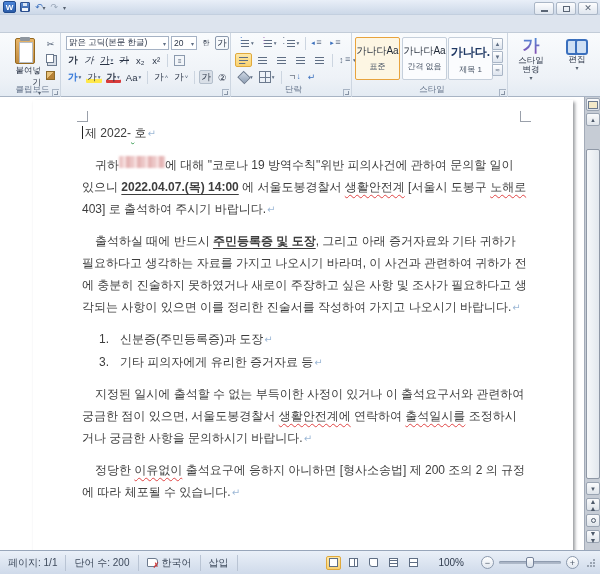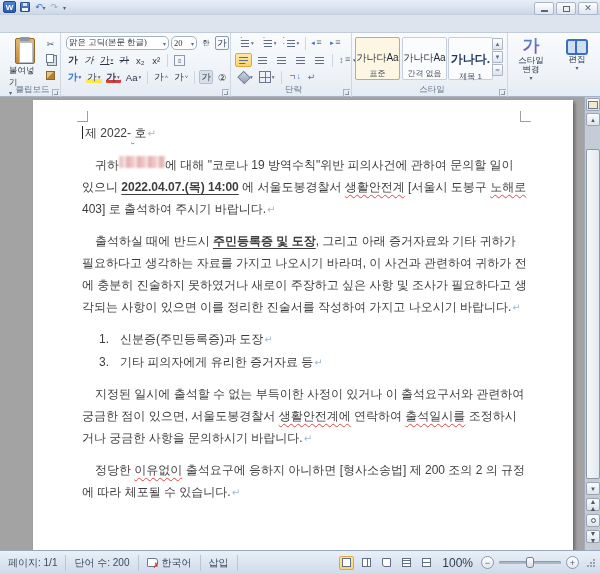--- a/index.html
+++ b/index.html
@@ -38,32 +38,32 @@
 
   
   .ribbon { position:absolute; left:0; top:32px; width:600px; height:65px;
     background:linear-gradient(#f9fbfd,#eef2f7 70%,#e4ebf3); border-top:1px solid #c2ccd8; border-bottom:1px solid #a8b4c4; }
   .group { position:absolute; top:0; height:64px; border-right:1px solid #cdd6e1; }
   .glabel { position:absolute; bottom:1px; left:5px; right:0; text-align:center; font-size:8.5px; color:#64738a; }
   .launcher { position:absolute; right:1px; bottom:1px; width:7px; height:7px; border-left:1px solid #8e9cb0; border-top:1px solid #8e9cb0; opacity:.7; }
   .launcher:after { content:""; position:absolute; right:1px; bottom:1px; width:3px; height:3px; border-right:1px solid #5f6e84; border-bottom:1px solid #5f6e84; }
 
   .g-clip { left:0; width:61px; }
-  .paste-big { position:absolute; left:8px; top:3px; width:34px; height:48px; border:1px solid transparent; border-radius:2px; text-align:left; }
+  .paste-big { position:absolute; left:8px; top:3px; width:34px; height:48px; border:1px solid transparent; border-radius:2px; text-align:right; }
   .clipicon { margin:1px auto 0; width:20px; height:26px; background:linear-gradient(#e8b66a,#c08a3e); border:1px solid #96691f; border-radius:2px; position:relative; }
   .clipicon:before { content:""; position:absolute; left:4px; top:-2px; width:10px; height:4px; background:#8e969f; border-radius:1px; }
   .clipicon:after { content:""; position:absolute; left:3px; top:3px; width:12px; height:19px; background:#fff; border:1px solid #b7bec7; }
   .paste-lbl { font-size:8.5px; color:#2b3547; margin-top:1px; }
   .clip-small { position:absolute; left:44px; top:4px; display:flex; flex-direction:column; gap:3px; }
   .sico { width:13px; height:13px; display:flex; align-items:center; justify-content:center; font-size:9px; color:#47566d; }
   .copyic { width:8px; height:9px; border:1px solid #6c7a8e; background:#fff; box-shadow:2px 2px 0 #d8dee6, 2px 2px 0 1px #6c7a8e; margin:-2px 0 0 -2px; }
   .fpic { width:9px; height:9px; background:linear-gradient(135deg,#e8c27a 50%,#b68136 50%); border:1px solid #8e6a28; }
 
   .g-font { left:61px; width:170px; }
-  .combo { display:inline-flex; align-items:center; border:1px solid #a5b2c4; background:#fff; height:14px; padding:0 2px; font-size:8.5px; color:#2b3547; border-radius:5px;font-family:Liberation Serif, serif; }
+  .combo { display:inline-flex; align-items:center; border:1px solid #a5b2c4; background:#fff; height:14px; padding:0 2px; font-size:8.5px; color:#2b3547; border-radius:0; }
   .combo .dd { font-size:6px; color:#5f6e84; margin-left:2px; }
   .frow { position:absolute; left:5px; display:flex; align-items:center; gap:2px; }
   .fr1 { top:3px; } .fr2 { top:20px; } .fr3 { top:37px; }
   .tbtn { min-width:14px; height:14px; display:inline-flex; align-items:center; justify-content:center;
     font-size:9.5px; color:#2b3547; border:1px solid transparent; border-radius:2px; padding:0 1px; }
   .tbtn .dd { font-size:5.5px; color:#5f6e84; margin-left:1px; }
   .bold-g { font-weight:700; }
   .ital-g { font-style:italic; }
   .und-g { text-decoration:underline; }
   .str-g { text-decoration:line-through; }
@@ -99,36 +99,36 @@
   .borders-ic:before { content:""; position:absolute; left:5px; top:0; bottom:0; width:1px; background:#6c7a8e; }
   .borders-ic:after { content:""; position:absolute; top:5px; left:0; right:0; height:1px; background:#6c7a8e; }
   .sort-ic:before { content:"ㄱ"; position:absolute; left:1px; top:1px; font-size:8px; color:#2b3547; }
   .sort-ic:after { content:"↓"; position:absolute; right:0; top:1px; font-size:8px; color:#3a6fbd; }
   .pilcrow-ic { font-size:9px; color:#3a6fbd; }
   .active-tggl { background:linear-gradient(#fde8a9,#f9d271); border:1px solid #e0a93c !important; border-radius:2px; }
 
   .g-styles { left:352px; width:156px; }
   .stylecard { position:absolute; top:4px; width:45px; height:43px; border:1px solid #c5cfdb; border-radius:2px; background:#fbfcfe; text-align:center; }
   .stylecard.sel { border:1.5px solid #e8a33d; background:#fdf6e3; }
-  .sc-prev { font-size:10px; color:#1f2836; margin-top:13px; white-space:nowrap; overflow:hidden; }
+  .sc-prev { font-size:10px; color:#1f2836; margin-top:6px; white-space:nowrap; overflow:hidden; }
   .sc-prev.h1 { font-size:12px; font-weight:700; color:#1f3864; }
   .sc-name { font-size:8px; color:#445062; margin-top:3px; white-space:nowrap; }
   .st-scroll { position:absolute; left:140px; top:5px; width:11px; display:flex; flex-direction:column; gap:1px; }
   .st-sb { width:11px; height:12px; border:1px solid #aab6c6; background:linear-gradient(#fff,#dde4ee); font-size:6px; color:#5f6e84; text-align:center; line-height:11px; border-radius:1px; }
 
   .g-edit { left:508px; width:92px; border-right:none; }
   .bigbtn { position:absolute; top:3px; text-align:center; }
   .cs-glyph { font-size:17px; font-weight:700; background:linear-gradient(#4a90d9,#8e44ad); -webkit-background-clip:text; background-clip:text; color:transparent; line-height:20px; }
   .bb-lbl { font-size:8.5px; color:#2b3547; line-height:9px; }
   .binoc { width:22px; height:14px; position:relative; margin:3px auto 2px; }
   .binoc:before,.binoc:after { content:""; position:absolute; top:0; width:9px; height:12px; border:2px solid #3a6fbd; border-radius:3px; background:#cfe0f4; }
   .binoc:before { left:0; } .binoc:after { right:0; }
 
   
-  .docarea { position:absolute; left:0; top:97px; width:600px; height:453px; background:#a3a3a3; overflow:hidden; }
+  .docarea { position:absolute; left:0; top:97px; width:600px; height:453px; background:#ffffff; overflow:hidden; }
   .page { position:absolute; left:33px; top:3px; width:540px; height:560px; background:#fff; box-shadow:2px 2px 3px rgba(30,35,45,.45); }
   .cropmark { position:absolute; width:11px; height:11px; border-color:#9aa0aa; }
   .cm-tl { left:44px; top:11px; border-left:1px solid #9aa0aa; border-top:1px solid #9aa0aa; border-left:none; border-top:none; border-right:1px solid #9aa0aa; border-bottom:1px solid #9aa0aa; }
   .cm-tr { right:42px; top:11px; border-left:1px solid #9aa0aa; border-bottom:1px solid #9aa0aa; }
   .textarea { position:absolute; left:49px; top:22px; width:446px; color:#3d3d3d; font-size:12px; line-height:22px; }
   .cursor { display:inline-block; width:1px; height:13px; background:#222; vertical-align:-2px; margin-right:2px; }
 
   .blk { position:relative; }
   .blk.line1 { margin-bottom:2px; }
   .blk.title { text-align:center; font-weight:700; font-size:17px; letter-spacing:7px; color:#2e2e2e; margin:11px 0 8px; }
@@ -162,21 +162,21 @@
   .st-item { padding:0 8px; height:16px; display:flex; align-items:center; gap:4px; border-right:1px solid #b9c4d4; }
   .bookic { width:11px; height:9px; background:#fff; border:1px solid #6c7a8e; border-radius:1px 3px 3px 1px; position:relative; }
   .bookic:before { content:"✗"; position:absolute; right:-3px; bottom:-4px; color:#d02f2f; font-size:8px; font-weight:700; }
   .st-right { margin-left:auto; display:flex; align-items:center; gap:5px; padding-right:4px; }
   .viewbtn { width:15px; height:14px; border:1px solid transparent; display:flex; align-items:center; justify-content:center; border-radius:2px; }
   .vb-ic { width:9px; height:9px; border:1px solid #5f6e84; background:#fff; position:relative; }
   .vb-ic.read:before { content:""; position:absolute; left:4px; top:0; bottom:0; width:1px; background:#5f6e84; }
   .vb-ic.web { border-radius:0 0 0 3px; }
   .vb-ic.outl { background:repeating-linear-gradient(#fff 0 1px,#5f6e84 1px 2px,#fff 2px 3px); }
   .vb-ic.draft { background:linear-gradient(#fff 40%,#5f6e84 40%,#5f6e84 55%,#fff 55%); }
-  .zoomlbl { font-size:12px; color:#2e3a4c; margin:0 3px; }
+  .zoomlbl { font-size:10px; color:#2e3a4c; margin:0 12px; }
   .zbtn { width:13px; height:13px; border-radius:50%; border:1px solid #8b99ad; background:linear-gradient(#fff,#e2e8f0);
     display:flex; align-items:center; justify-content:center; font-size:9px; color:#4e5a6a; line-height:0; }
   .ztrack { width:62px; height:3px; background:#aeb9c9; border-radius:2px; position:relative; box-shadow:inset 0 1px 1px #8c99ac; }
   .ztick { position:absolute; left:50%; top:-3px; width:1px; height:9px; background:#8c99ac; }
   .zthumb { position:absolute; left:50%; top:-4px; margin-left:-4px; width:8px; height:11px; background:linear-gradient(#fdfdfe,#d8e0ea);
     border:1px solid #76839a; border-radius:2px 2px 3px 3px; }
   .grip { width:10px; height:10px; margin-left:2px;
     background:radial-gradient(circle at 2px 8px,#9aa4b2 1px,transparent 1.5px),radial-gradient(circle at 5px 5px,#9aa4b2 1px,transparent 1.5px),radial-gradient(circle at 8px 2px,#9aa4b2 1px,transparent 1.5px),radial-gradient(circle at 5px 8px,#9aa4b2 1px,transparent 1.5px),radial-gradient(circle at 8px 5px,#9aa4b2 1px,transparent 1.5px),radial-gradient(circle at 8px 8px,#9aa4b2 1px,transparent 1.5px); }
 </style>
 </head>

